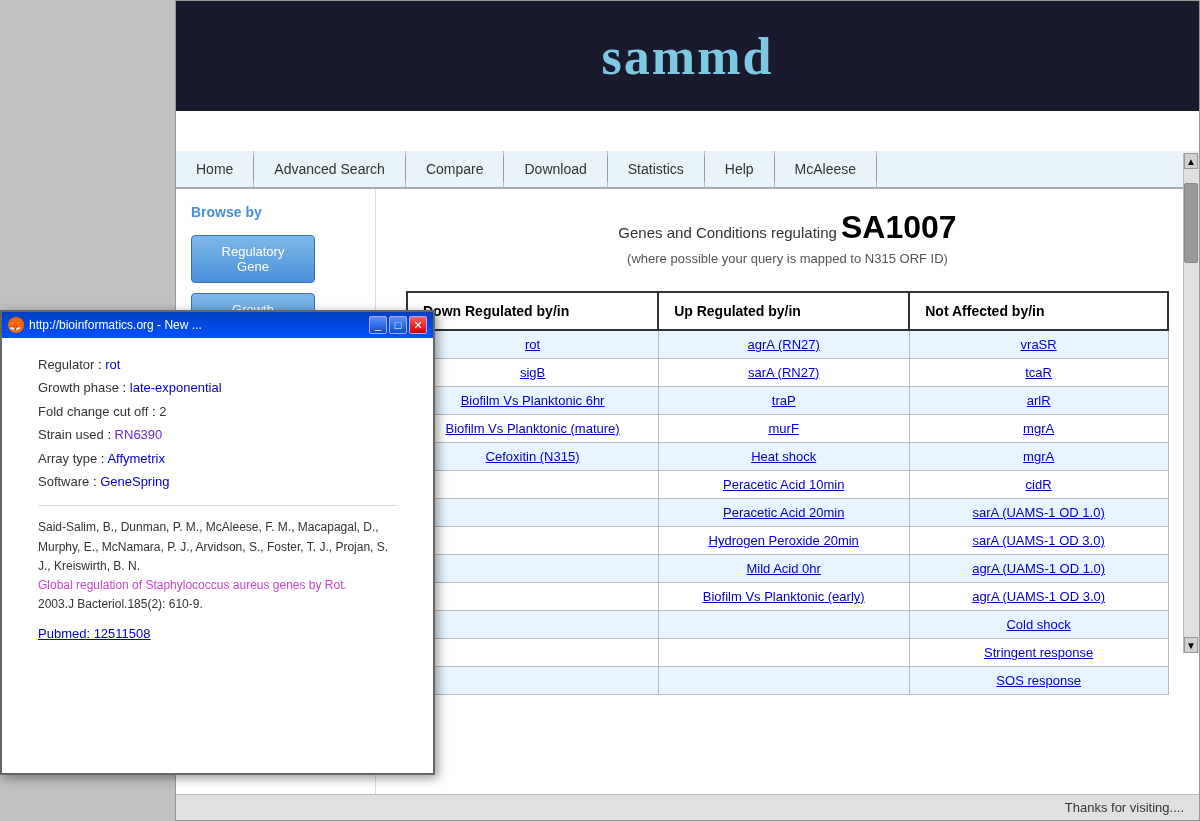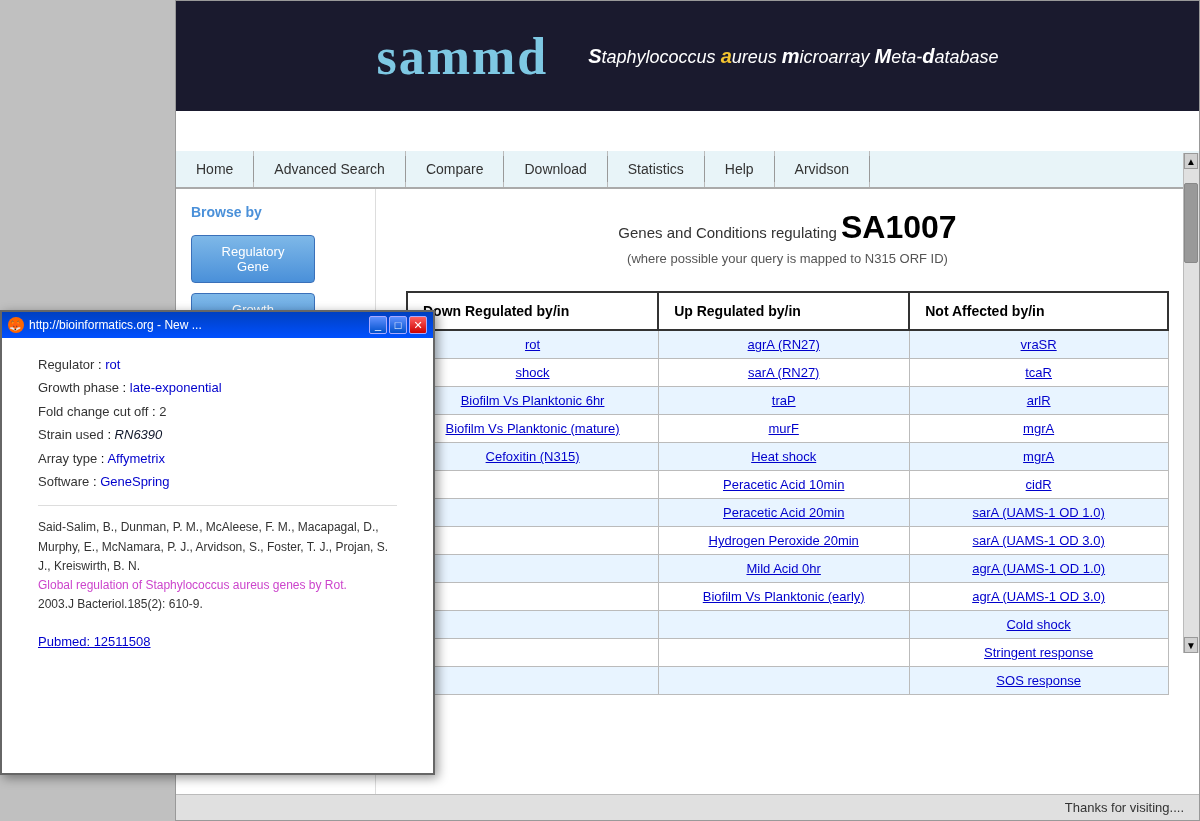--- a/index.html
+++ b/index.html
@@ -59,46 +59,43 @@
     .popup-window { position: absolute; top: 310px; left: 0; width: 435px; height: 465px; background: white; border: 2px solid #666; box-shadow: 3px 3px 10px rgba(0,0,0,0.4); z-index: 100; }
     .popup-titlebar { background: linear-gradient(to bottom, #0040c0, #0050ff); padding: 4px 6px; display: flex; align-items: center; justify-content: space-between; color: white; font-size: 12px; }
     .popup-title-left { display: flex; align-items: center; gap: 5px; }
     .popup-favicon { width: 16px; height: 16px; background: #ff6600; border-radius: 50%; display: flex; align-items: center; justify-content: center; font-size: 10px; color: white; font-weight: bold; }
     .popup-controls { display: flex; gap: 2px; }
     .popup-btn { width: 18px; height: 18px; border: 1px solid #aaf; background: linear-gradient(to bottom, #6090ff, #0050cc); color: white; font-size: 11px; cursor: pointer; display: flex; align-items: center; justify-content: center; border-radius: 2px; }
     .popup-btn.close { background: linear-gradient(to bottom, #ff6060, #cc0000); }
     .popup-content { padding: 15px 36px; font-size: 13px; line-height: 1.8; }
     .popup-content .label { color: #333; }
     .popup-content .value-blue { color: #0000cc; }
-    .popup-content .value-red { color: #0f172a; font-style: italic; }
+    .popup-content .value-red { color: #6d28d9; }
     .popup-divider { border: none; border-top: 1px solid #ddd; margin: 12px 0; }
     .popup-citation { font-size: 12px; line-height: 1.6; color: #333; }
     .popup-citation .highlight-text { color: #cc44cc; }
-    .popup-pubmed { color: #0000cc; text-decoration: underline; cursor: pointer; font-size: 13px; margin-top: 16px; display: block; }
+    .popup-pubmed { color: #0000cc; text-decoration: underline; cursor: pointer; font-size: 13px; margin-top: 8px; display: block; }
   </style>
 </head>
 <body>
 
 <div class="main-browser">
 
   <div class="header">
     <div class="header-logo">sammd</div>
-    <div class="header-subtitle">
-      <i><span style="font-size:20px; font-weight:bold;">S</span>taphylococcus <span style="font-size:20px; font-weight:bold; color:#f4c430;">a</span>ureus <span style="font-size:20px; font-weight:bold;">m</span>icroarray <span style="font-size:20px; font-weight:bold;">M</span>eta-<span style="font-size:20px; font-weight:bold;">d</span>atabase</i>
-    </div>
   </div>
 
   <div class="nav">
     <div class="nav-item">Home</div>
     <div class="nav-item">Advanced Search</div>
     <div class="nav-item">Compare</div>
     <div class="nav-item">Download</div>
     <div class="nav-item">Statistics</div>
     <div class="nav-item">Help</div>
-    <div class="nav-item">Arvidson</div>
+    <div class="nav-item">McAleese</div>
   </div>
 
   <div class="main-content">
 
     <div class="sidebar">
       <div class="browse-by">Browse by</div>
       <button class="sidebar-btn">Regulatory Gene</button>
       <button class="sidebar-btn">Growth Conditions</button>
     </div>
 
@@ -117,21 +114,21 @@
             <th class="th-not col-not">Not Affected by/in</th>
           </tr>
         </thead>
         <tbody id="table-body">
         <tr class="row-light">
               <td><a href="#">rot</a></td>
               <td><a href="#">agrA (RN27)</a></td>
               <td><a href="#">vraSR</a></td>
             </tr>
             <tr class="row-white">
-              <td><a href="#">shock</a></td>
+              <td><a href="#">sigB</a></td>
               <td><a href="#">sarA (RN27)</a></td>
               <td><a href="#">tcaR</a></td>
             </tr>
             <tr class="row-light">
               <td><a href="#">Biofilm Vs Planktonic 6hr</a></td>
               <td><a href="#">traP</a></td>
               <td><a href="#">arlR</a></td>
             </tr>
             <tr class="row-white">
               <td><a href="#">Biofilm Vs Planktonic (mature)</a></td>

